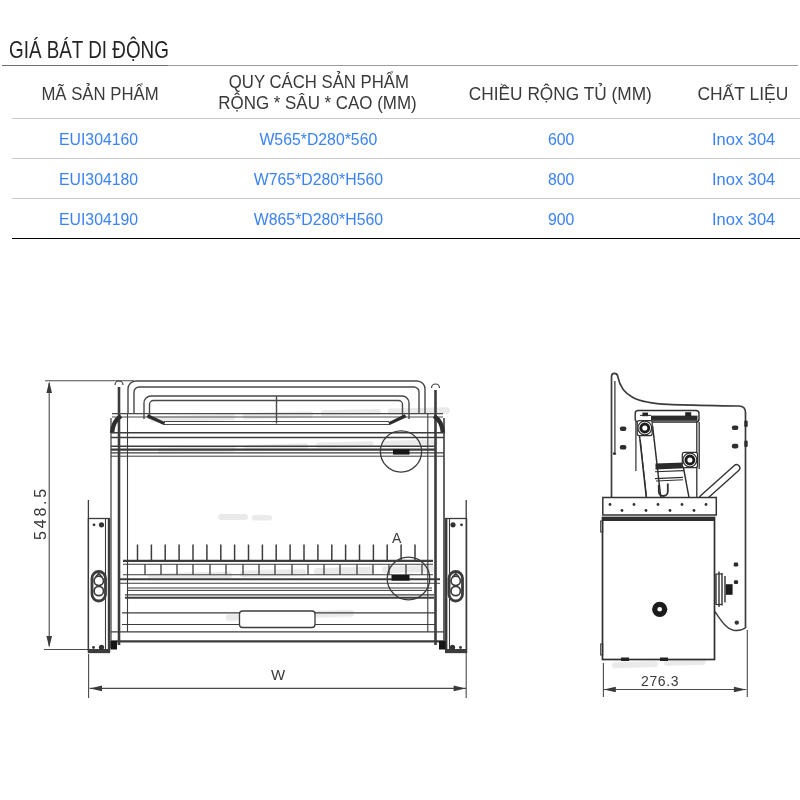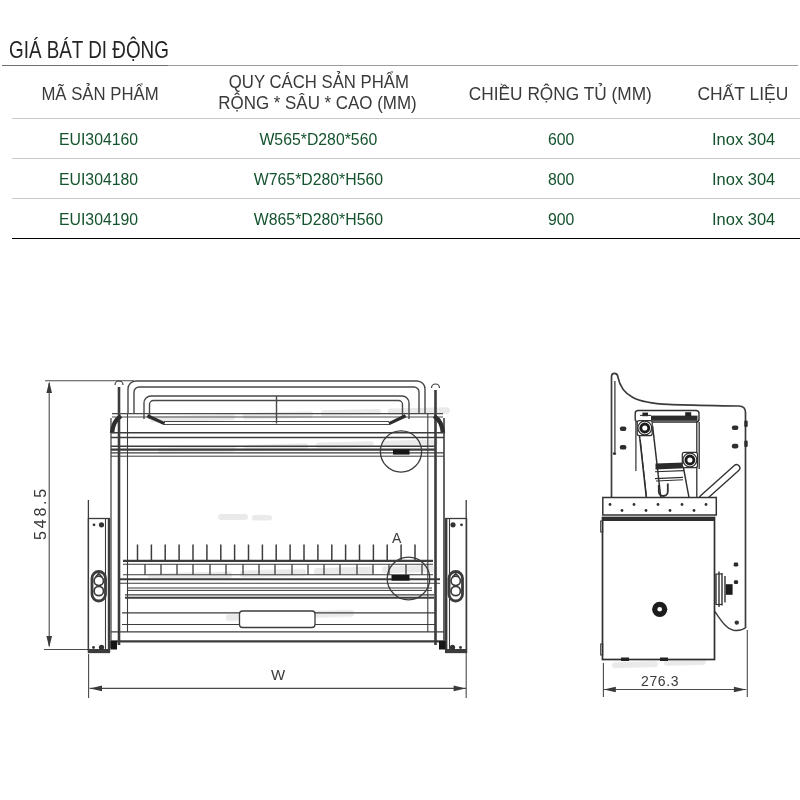--- a/index.html
+++ b/index.html
@@ -3,21 +3,21 @@
 <meta charset="utf-8">
 <style>
 html,body{margin:0;padding:0;width:800px;height:800px;background:#fff;overflow:hidden;}
 body{font-family:"Liberation Sans",sans-serif;color:#3a3a3a;position:relative;}
 #title{position:absolute;left:9px;top:36px;font-size:24px;color:#242424;white-space:nowrap;transform:scaleX(0.785);transform-origin:0 0;}
 #titleline{position:absolute;left:2px;top:64.8px;width:166px;height:0;border-top:1.6px solid #707070;}
 #topline{position:absolute;left:2px;top:65px;width:796px;height:0;border-top:1.2px solid #9b9b9b;}
 table{position:absolute;left:12px;top:66px;width:796px;border-collapse:collapse;table-layout:fixed;}
 th,td{font-weight:normal;text-align:center;padding:0;vertical-align:middle;}
 th{font-size:18px;color:#3a3a3a;line-height:20px;}
-td{font-size:17px;color:#14532d;}
+td{font-size:17px;color:#3b82f6;}
 td span{display:inline-block;transform:scaleX(0.93);position:relative;top:2px;}
 td:nth-child(1) span{left:-1px;}
 td:nth-child(2) span{left:-2px;}
 td:nth-child(3) span{left:-2px;}
 td:nth-child(4) span{left:3px;transform:scaleX(0.97);}
 th span{display:inline-block;position:relative;}
 th span.s1{transform:scaleX(0.93);left:-2px;}
 th span.s2{transform:scaleX(0.94);left:-2.5px;top:1px;}
 th span.one{transform:scaleX(0.93);top:2.5px;}
 th.c3 span.one{transform:scaleX(0.96);left:-3px;}

